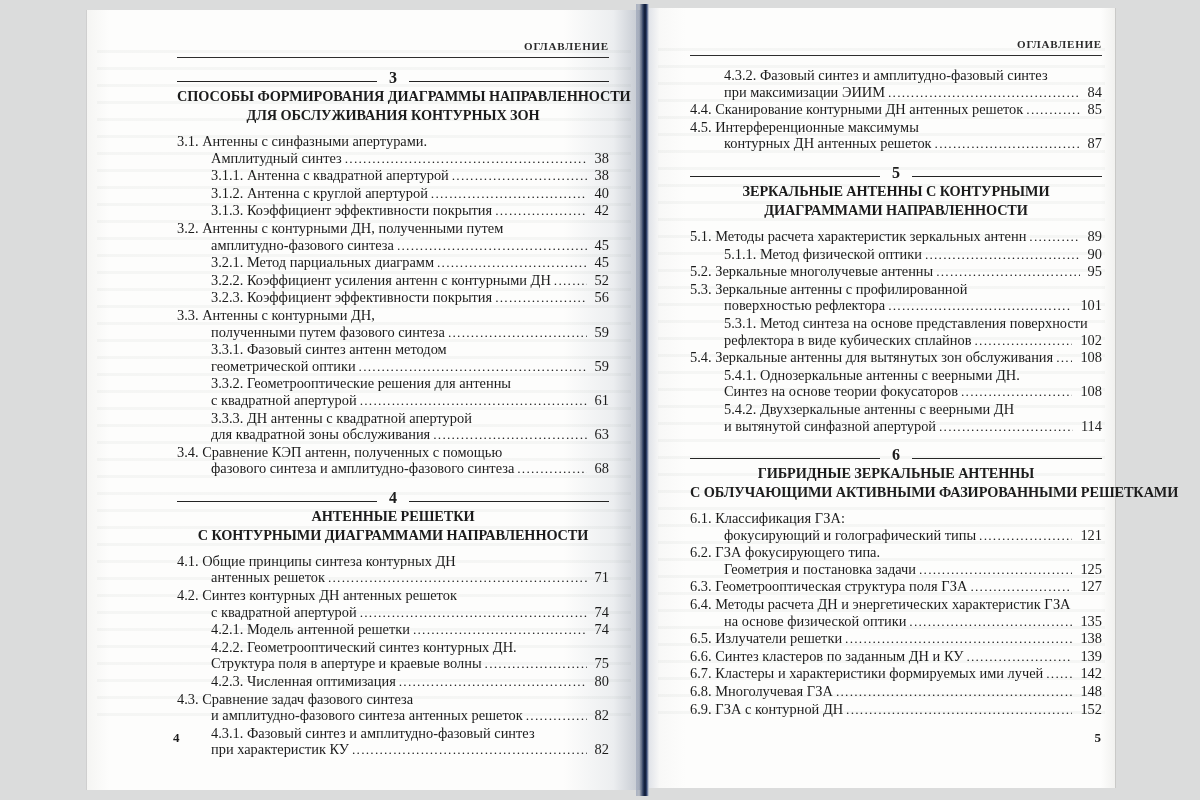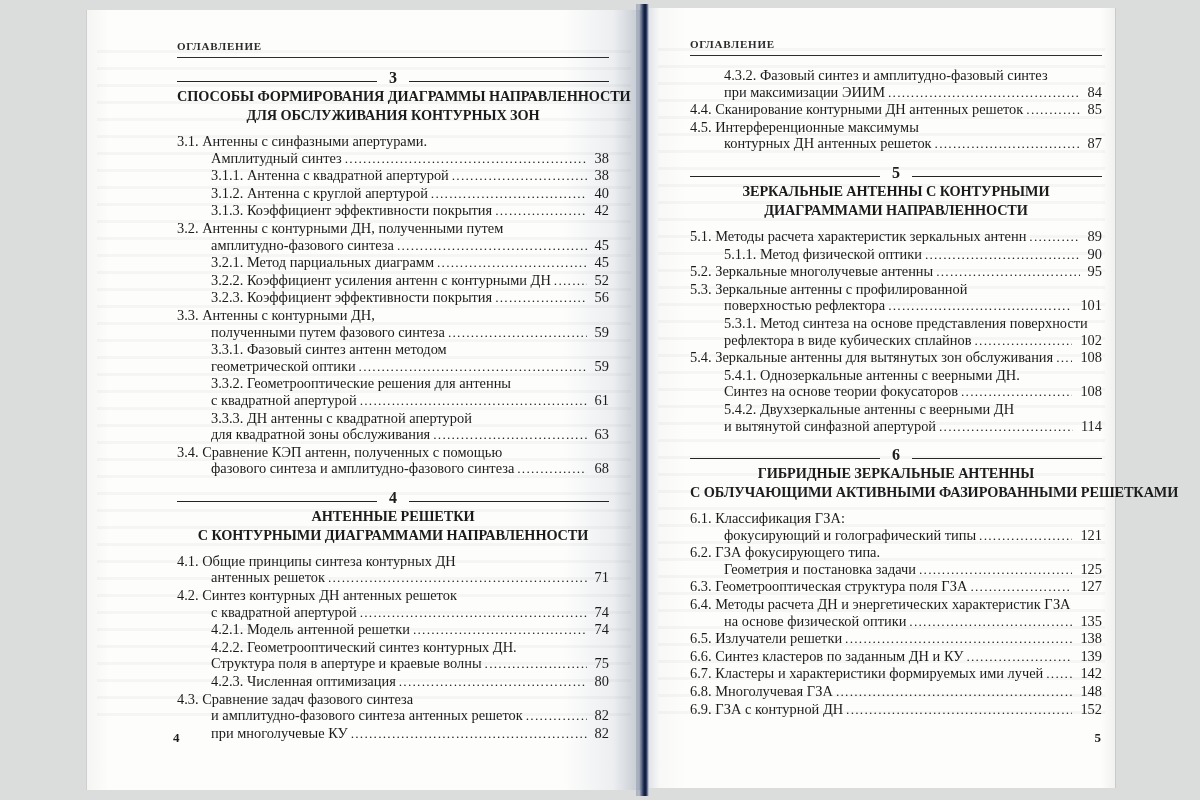--- a/index.html
+++ b/index.html
@@ -28,21 +28,21 @@
   }
   .gutter{
     position:absolute;left:636px;top:4px;width:13px;height:792px;
     background:linear-gradient(90deg,#aab2c2 0,#51608047 25%,#2c3c5e 55%,#0a1630 70%,#31446e 82%,#dfe3ea 100%);
   }
   .content{position:absolute;top:0;}
   .page-left .content{left:90px;width:432px;}
   .page-right .content{left:42px;width:412px;}
 
   .runhead{
-    margin-top:30px;text-align:left;font-weight:bold;
+    margin-top:30px;text-align:right;font-weight:bold;
     font-size:11px;letter-spacing:0.8px;color:#2a2a2a;
   }
   .headrule{border-top:1.6px solid #2e2e2e;margin-top:5px;}
 
   .chap{margin-top:11px;}
   .chapnum{display:flex;align-items:flex-end;gap:12px;}
   .chapnum .hr{flex:1;border-bottom:1.7px solid #232323;margin-bottom:5px;}
   .chapnum .num{font-weight:bold;font-size:16px;line-height:18px;}
   .chaptitle{
     text-align:center;font-weight:bold;font-size:14.3px;line-height:19px;
@@ -220,21 +220,24 @@
               </div>
               <div class="row">
                 <span class="txt">4.3. Сравнение задач фазового синтеза</span>
               </div>
               <div class="row ind1">
                 <span class="txt">и амплитудно-фазового синтеза антенных решеток</span>
                 <span class="leader"></span>
                 <span class="pg">82</span>
               </div>
               <div class="row ind1">
-                <span class="txt">при многолучевые КУ</span>
+                <span class="txt">4.3.1. Фазовый синтез и амплитудно-фазовый синтез</span>
+              </div>
+              <div class="row ind1">
+                <span class="txt">при характеристик КУ</span>
                 <span class="leader"></span>
                 <span class="pg">82</span>
               </div>
             </div>
           </section>
         </div>
     </div>
     <div class="folio folio-left">4</div>
   </div>
 

